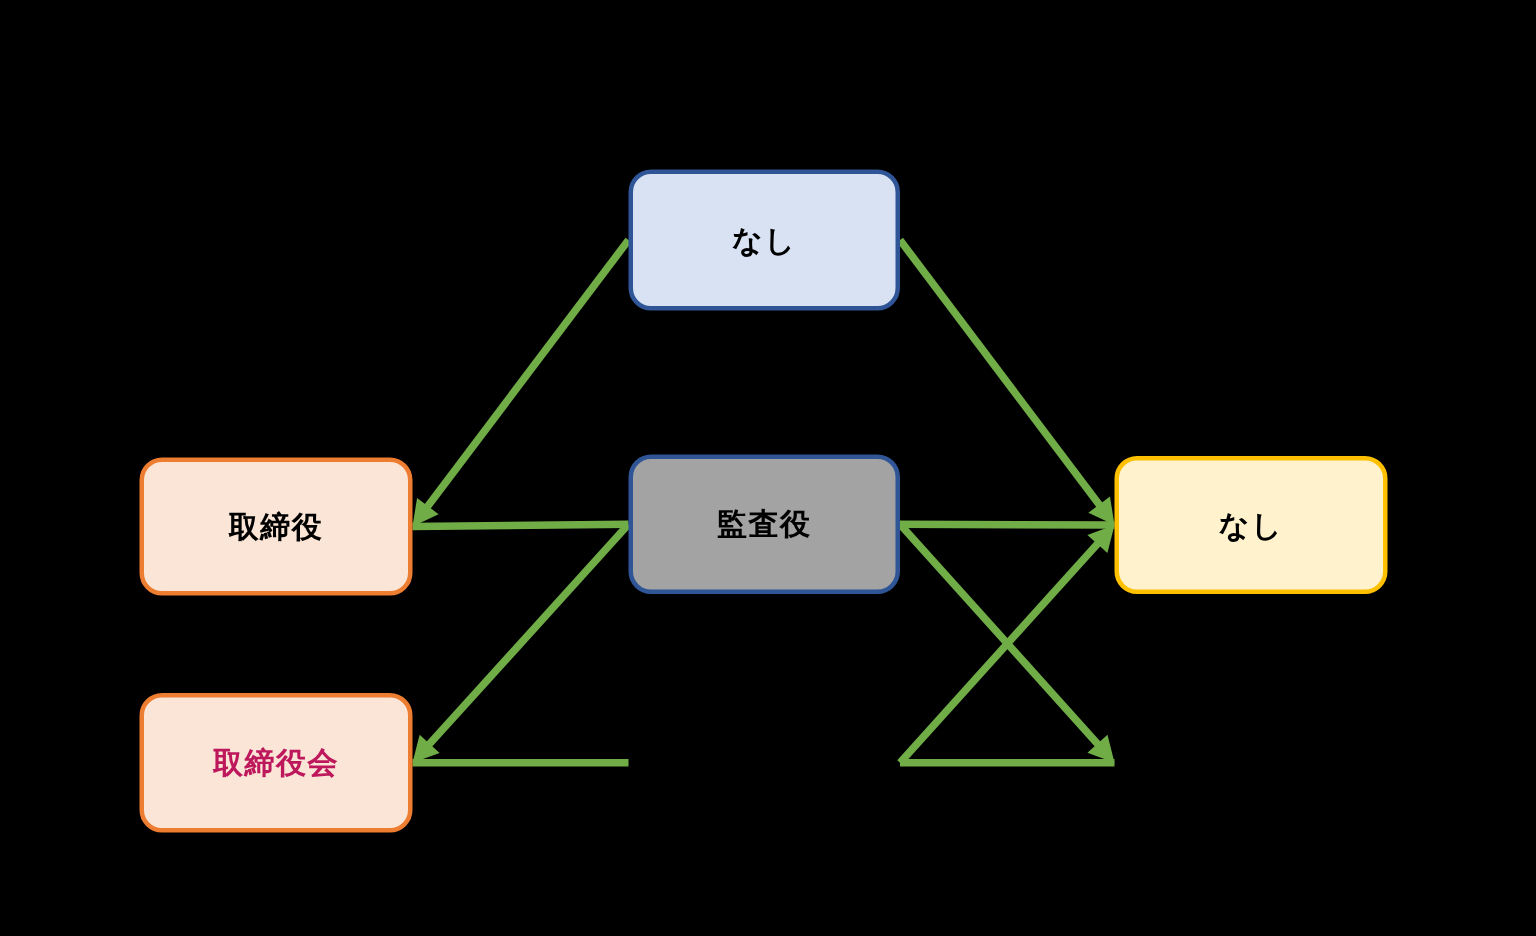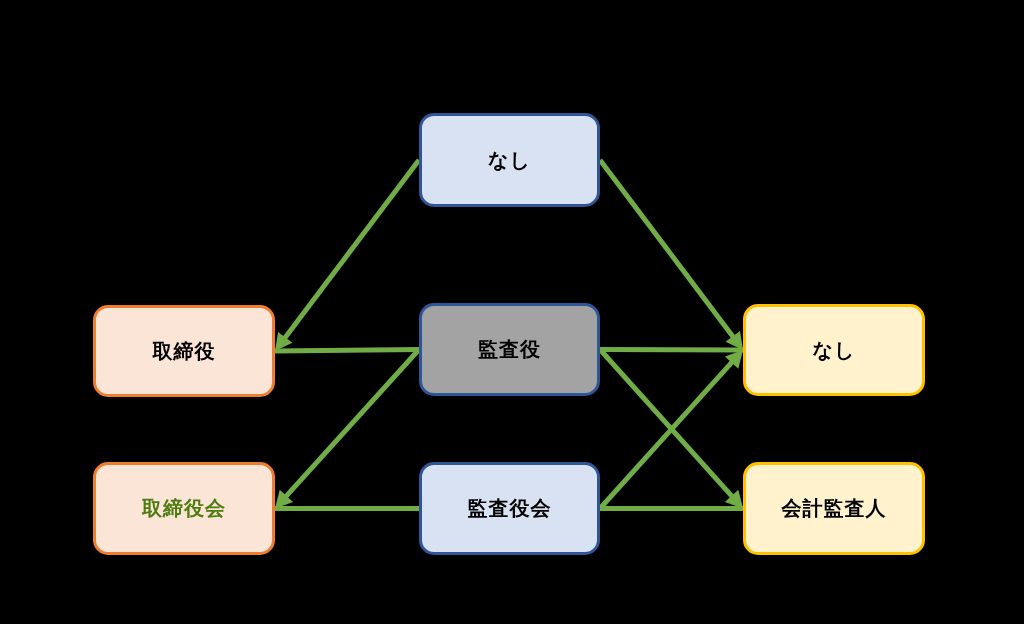--- a/index.html
+++ b/index.html
@@ -60,36 +60,30 @@
       <line x1="600" y1="508.5" x2="735.6314293483998" y2="358.1672618760743" stroke="#70AD47" stroke-width="5"></line>
       <polygon points="743,350 738.294514164315,368.6509625234241 724.929903821648,356.5933014571693" fill="#70AD47"></polygon>
       <line x1="600" y1="508.5" x2="743" y2="508.5" stroke="#70AD47" stroke-width="5"></line>
     </svg>
 
   <div class="node" style="left: 93px; top: 305px; width: 182px; height: 92px; background: rgb(251, 229, 214); border-color: rgb(237, 125, 49);">
     <span class="node-label" style="color: rgb(0, 0, 0); text-align: center;">取締役</span>
   </div>
 
   <div class="node" style="left: 93px; top: 462px; width: 182px; height: 93px; background: rgb(251, 229, 214); border-color: rgb(237, 125, 49);">
-    <span class="node-label" style="color: #4d7c0f;">取締役会</span>
+    <span class="node-label" style="color: #be185d;">取締役会</span>
   </div>
 
   <div class="node" style="left: 419px; top: 113px; width: 181px; height: 94px; background: rgb(217, 226, 243); border-color: rgb(47, 85, 151);">
     <span class="node-label" style="color: rgb(0, 0, 0);">なし</span>
   </div>
 
   <div class="node" style="left: 419px; top: 303px; width: 181px; height: 93px; background: #a3a3a3; border-color: rgb(47, 85, 151);">
     <span class="node-label" style="color: rgb(0, 0, 0);">監査役</span>
   </div>
 
-  <div class="node" style="left: 419px; top: 462px; width: 181px; height: 93px; background: rgb(217, 226, 243); border-color: rgb(47, 85, 151);">
-    <span class="node-label" style="color: rgb(0, 0, 0);">監査役会</span>
-  </div>
 
   <div class="node" style="left: 743px; top: 304px; width: 182px; height: 92px; background: rgb(255, 242, 204); border-color: rgb(255, 192, 0);">
     <span class="node-label" style="color: rgb(0, 0, 0);">なし</span>
   </div>
 
-  <div class="node" style="left: 743px; top: 462px; width: 182px; height: 93px; background: rgb(255, 242, 204); border-color: rgb(255, 192, 0);">
-    <span class="node-label" style="color: rgb(0, 0, 0);">会計監査人</span>
-  </div>
 
 </div>
 
 </body></html>

